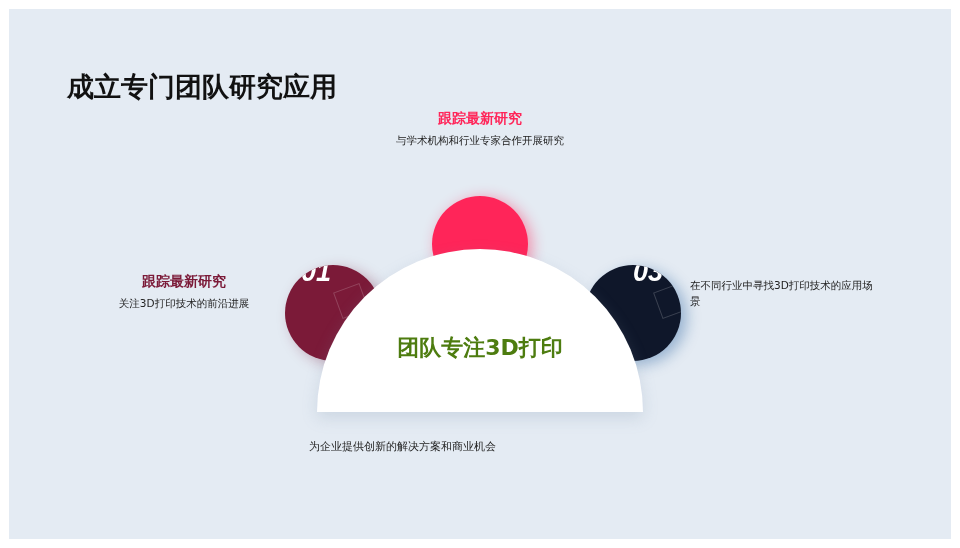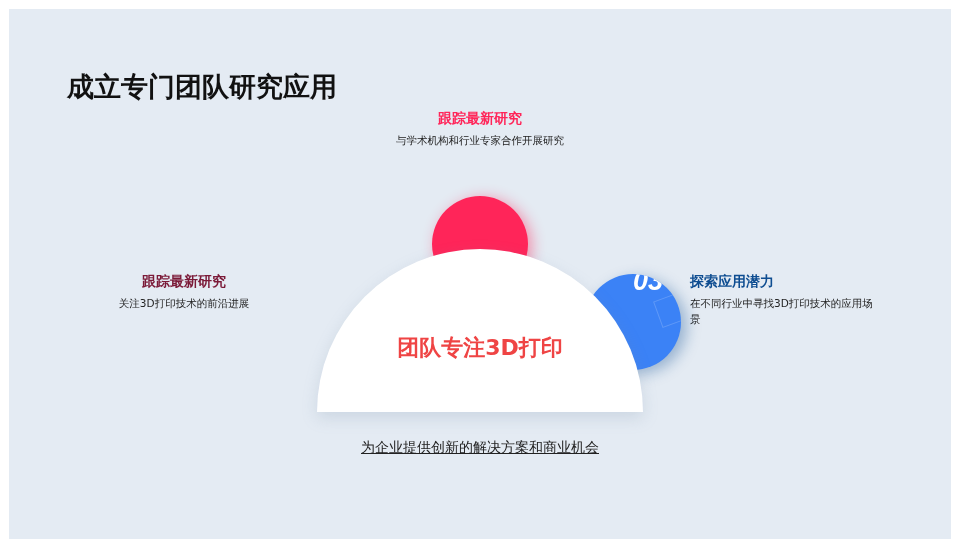--- a/index.html
+++ b/index.html
@@ -22,74 +22,77 @@
   .circle .num {
     font-family: "Liberation Sans", sans-serif; font-weight: bold; font-style: italic;
     font-size: 27px; color: #ffffff; position: relative; z-index: 2;
   }
   .circle .mark {
     position: absolute; width: 26px; height: 26px; border: 1px solid rgba(255,255,255,0.18);
     transform: rotate(-20deg); z-index: 1;
   }
   .c01 { left: 276px; top: 256px; background: #7b1a38; box-shadow: 6px 4px 14px rgba(123,26,56,0.35); }
   .c02 { left: 423px; top: 187px; background: #ff2559; box-shadow: 4px 2px 14px rgba(255,37,89,0.45); }
-  .c03 { left: 576px; top: 265px; background: #3b82f6; box-shadow: 6px 4px 14px rgba(14,77,145,0.35); }
+  .c03 { left: 576px; top: 256px; background: #0f172a; box-shadow: 6px 4px 14px rgba(14,77,145,0.35); }
   .c01 .num { margin-left: -34px; margin-top: -8px; }
   .c02 .num { margin-top: -38px; }
   .c03 .num { margin-left: 30px; margin-top: -8px; }
   .c01 .mark { left: 52px; top: 22px; }
   .c03 .mark { left: 72px; top: 22px; }
 
   .dome {
     position: absolute; left: 308px; top: 240px; width: 326px; height: 163px;
     background: #ffffff; border-radius: 163px 163px 0 0;
     box-shadow: 0 6px 16px rgba(120,140,170,0.22);
     z-index: 5;
   }
   .dome-text {
     position: absolute; left: 0; right: 0; top: 84px; text-align: center;
-    font-size: 22px; font-weight: bold; color: #ef4444; white-space: nowrap;
+    font-size: 22px; font-weight: bold; color: #4d7c0f; white-space: nowrap;
   }
   .block { position: absolute; }
   .block .head { font-size: 14px; font-weight: bold; white-space: nowrap; }
   .block .desc { font-size: 10.5px; color: #222222; line-height: 16px; margin-top: 4px; }
   .b02 { left: 360px; top: 101px; width: 222px; text-align: center; }
   .b02 .head { color: #ff2559; }
   .b01 { left: 90px; top: 264px; width: 170px; text-align: center; }
   .b01 .head { color: #7b1a38; }
   .b03 { left: 681px; top: 264px; width: 190px; text-align: left; }
   .b03 .head { color: #0e4d91; }
   .bottom-text {
-    position: absolute; left: 300px; top: 430px; width: 342px; text-align: center;
-    font-size: 14px; color: #222222; white-space: nowrap; text-decoration: underline;
+    position: absolute; left: 300px; top: 430px; width: 342px; 
+    font-size: 11px; color: #222222; white-space: nowrap;
   }
 </style>
 </head>
 <body>
 
 <div class="slide">
   <div class="title">成立专门团队研究应用</div>
 
   <div class="block b02">
     <div class="head">跟踪最新研究</div>
     <div class="desc">与学术机构和行业专家合作开展研究</div>
   </div>
 
   <div class="block b01">
     <div class="head">跟踪最新研究</div>
     <div class="desc">关注3D打印技术的前沿进展</div>
   </div>
 
   <div class="block b03">
-    <div class="head">探索应用潜力</div>
     <div class="desc">在不同行业中寻找3D打印技术的应用场景</div>
   </div>
 
   <div class="circle c02">
     <span class="num">02</span>
+  </div>
+  <div class="circle c01">
+    <span class="mark"></span>
+    <span class="num">01</span>
   </div>
   <div class="circle c03">
     <span class="mark"></span>
     <span class="num">03</span>
   </div>
 
   <div class="dome">
     <div class="dome-text">团队专注3D打印</div>
   </div>
 

